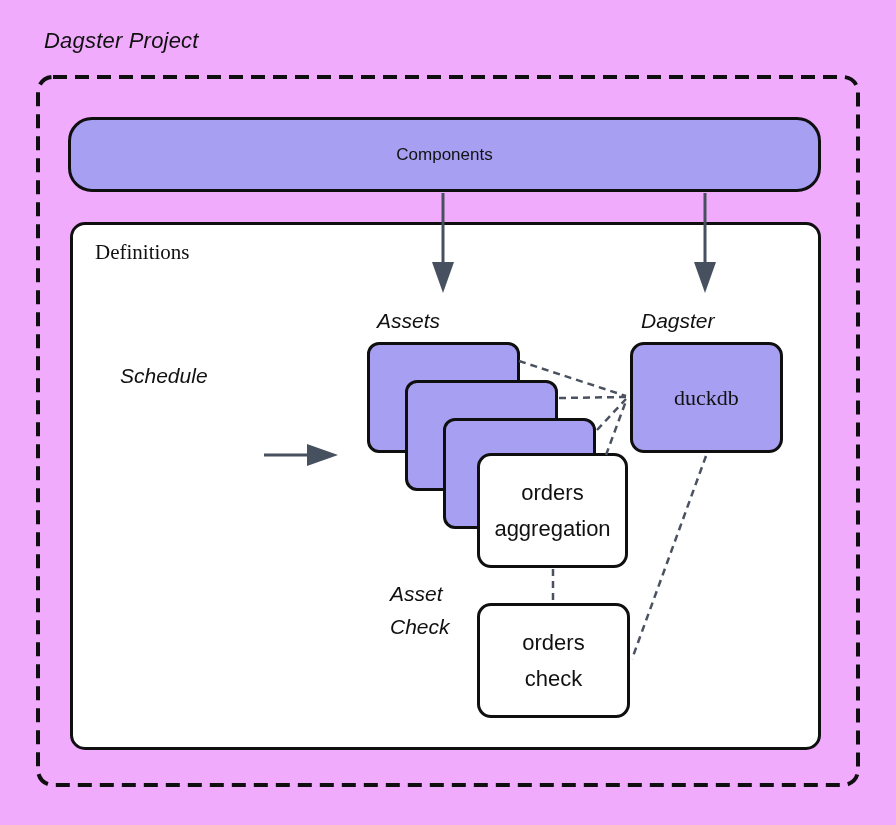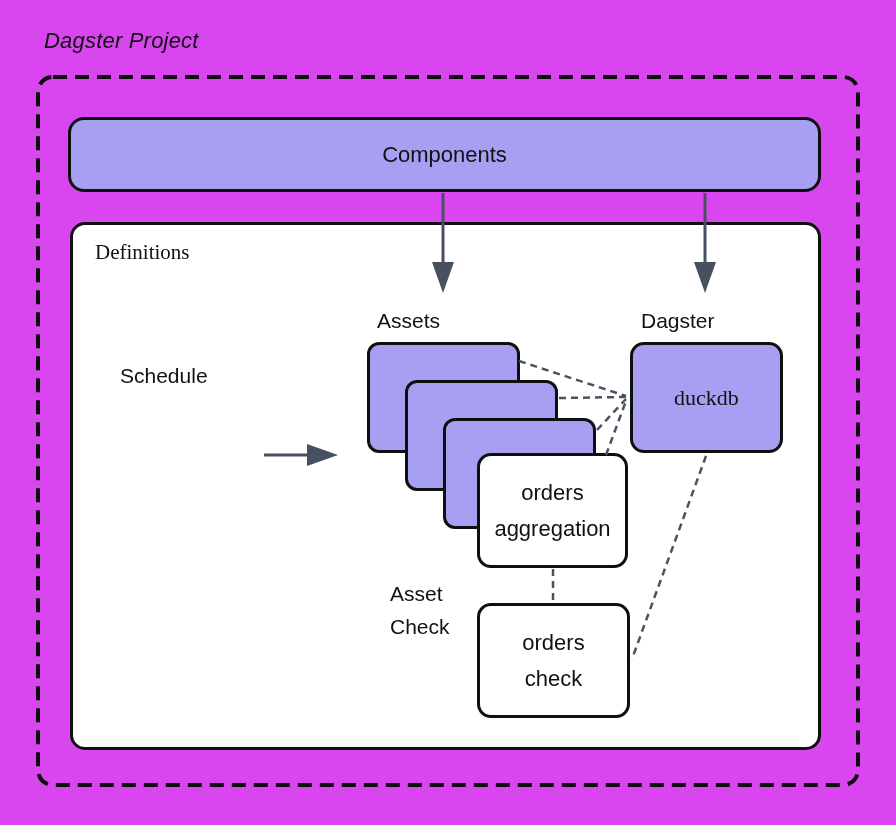--- a/index.html
+++ b/index.html
@@ -6,47 +6,47 @@
     margin: 0;
     padding: 0;
     background: #ffffff;
     font-family: "Liberation Sans", sans-serif;
     color: #111111;
   }
   .stage {
     position: relative;
     width: 896px;
     height: 825px;
-    background: #d946ef;
+    background: #f0abfc;
     overflow: hidden;
   }
   .abs { position: absolute; }
 
   .diagram-title {
     left: 44px;
     top: 28px;
     font-size: 22px;
     font-style: italic;
     font-weight: 500;
     letter-spacing: 0.2px;
   }
 
   .components-bar {
     left: 68px;
     top: 117px;
     width: 753px;
     height: 75px;
     background: #a7a0f2;
     border: 3.5px solid #0f0f0f;
-    border-radius: 16px;
+    border-radius: 24px;
     box-sizing: border-box;
     display: flex;
     align-items: center;
     justify-content: center;
-    font-size: 22px;
+    font-size: 17px;
   }
 
   .definitions-box {
     left: 70px;
     top: 222px;
     width: 751px;
     height: 528px;
     background: #ffffff;
     border: 3.5px solid #0f0f0f;
     border-radius: 15px;
@@ -54,20 +54,21 @@
   }
   .definitions-label {
     left: 95px;
     top: 240px;
     font-size: 21px;
     font-family: Liberation Serif, serif;
   }
 
   .section-label {
     font-size: 21px;
+    font-style: italic;
     font-weight: 500;
     white-space: pre-line;
     line-height: 1.55;
   }
   .schedule-label   { left: 120px; top: 360px; }
   .assets-label     { left: 377px; top: 305px; }
   .resource-label   { left: 641px; top: 305px; }
   .asset-check-label{ left: 390px; top: 578px; }
 
   .node {

